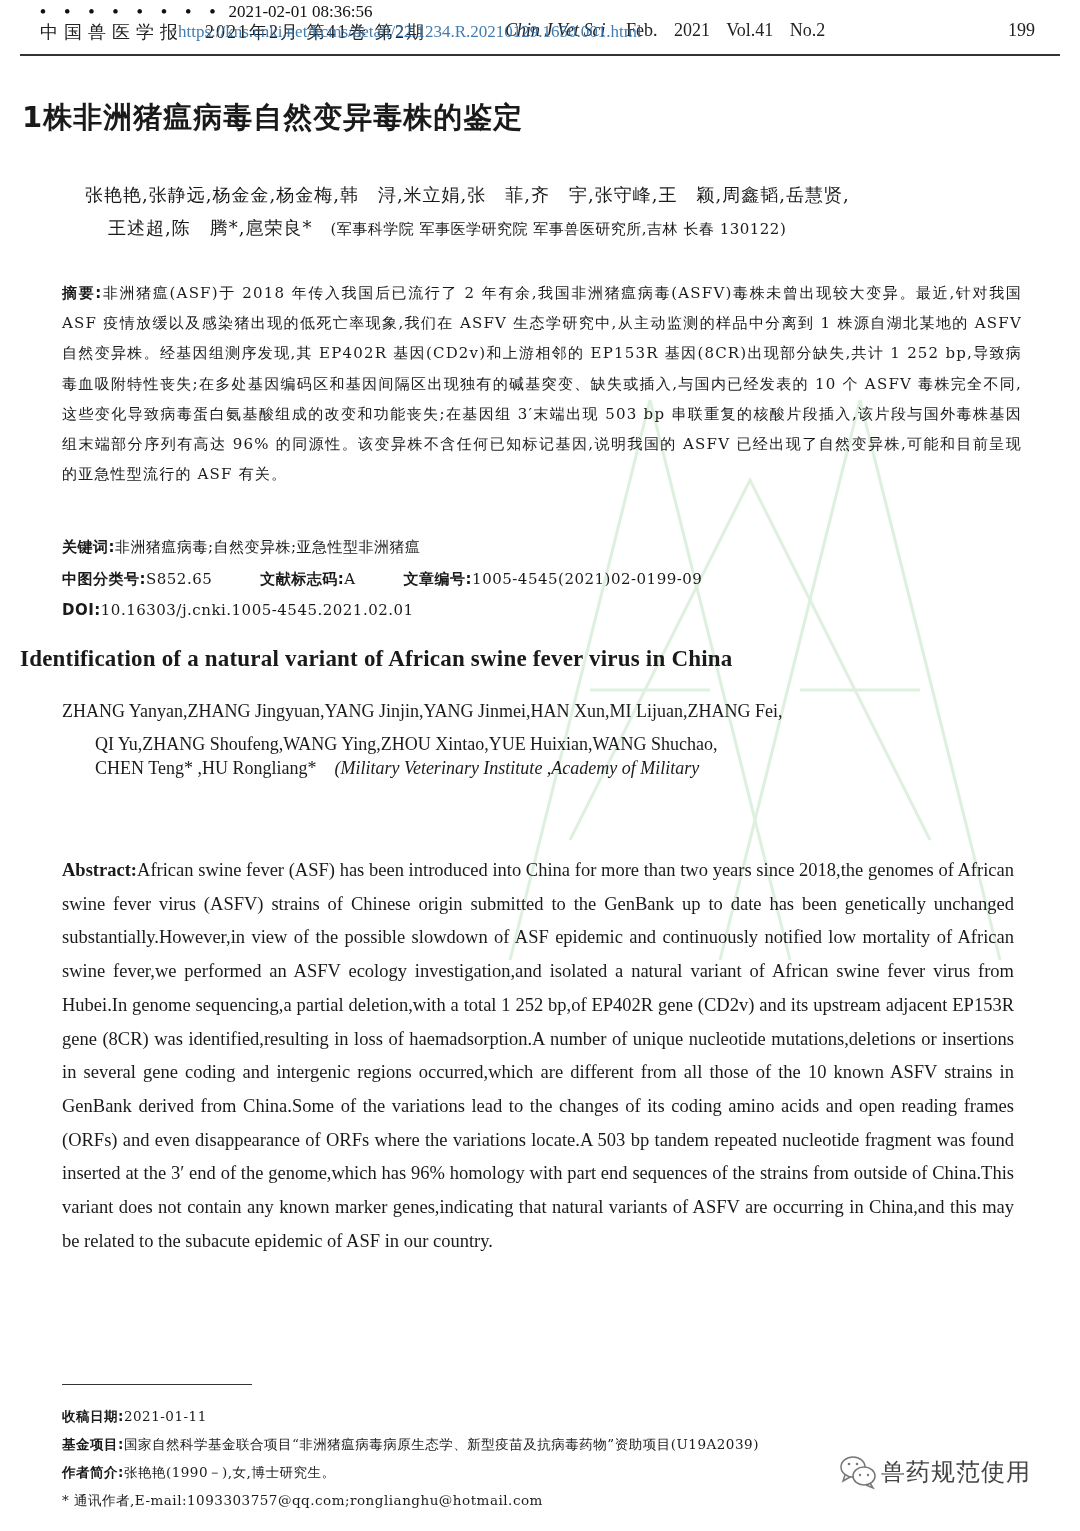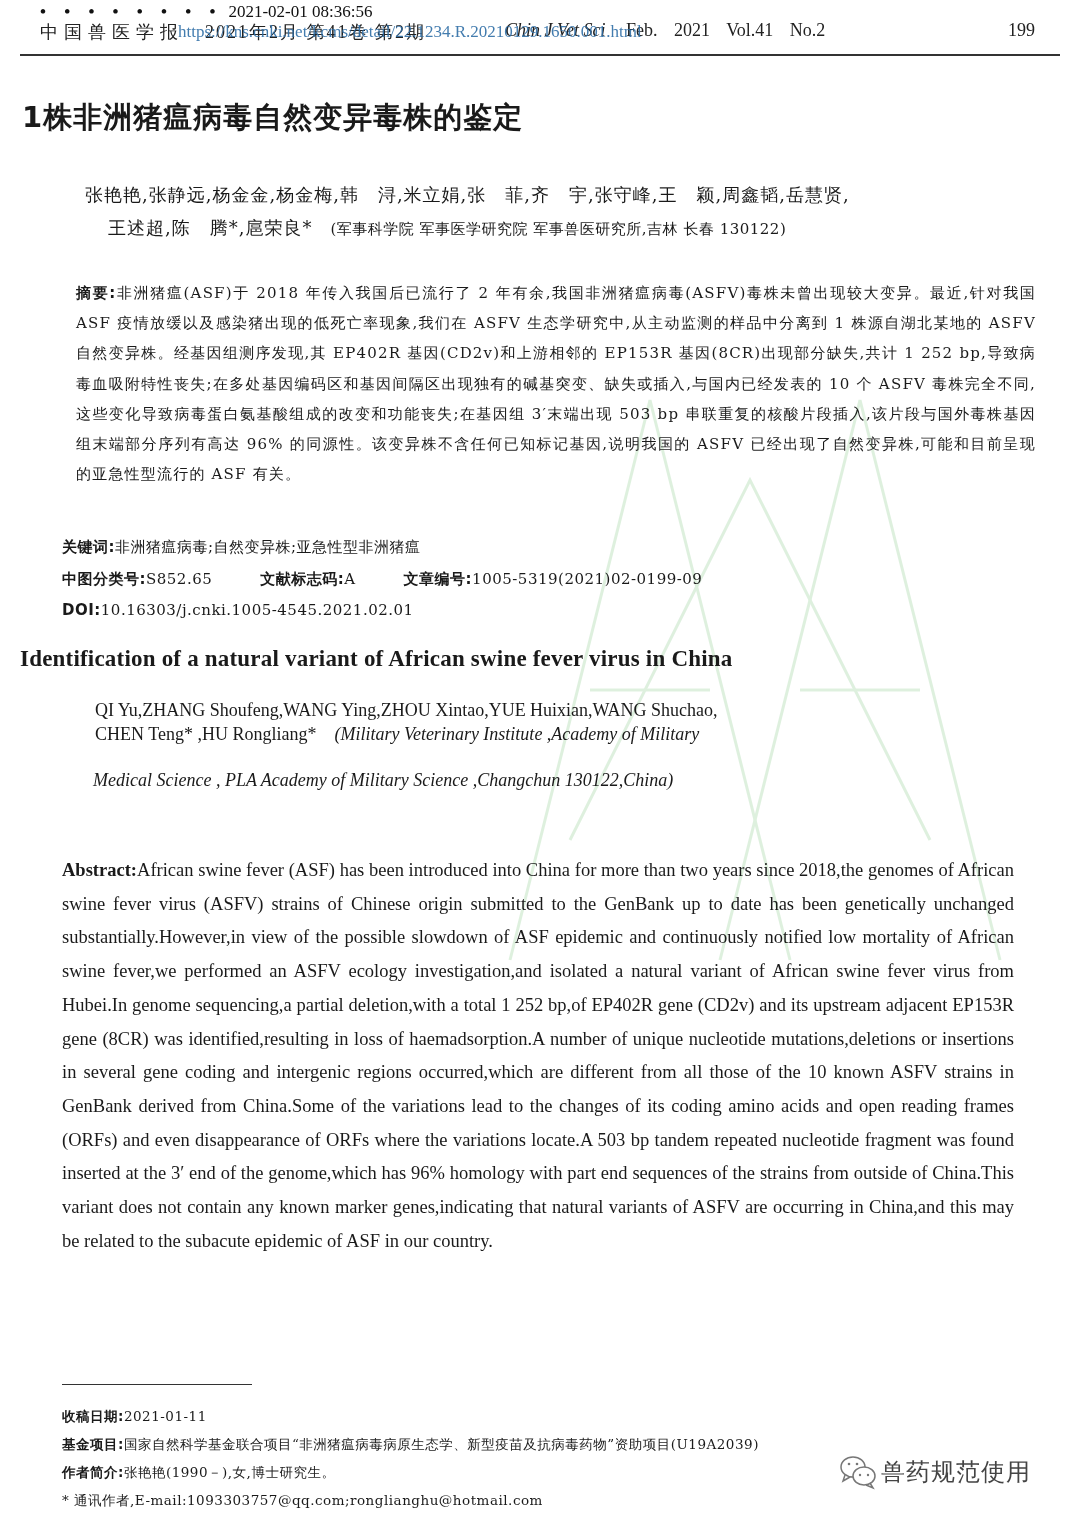--- a/index.html
+++ b/index.html
@@ -37,21 +37,21 @@
       font-family: "DejaVu Sans", "Liberation Sans", sans-serif; letter-spacing: 1px;
     }
     .cn-authors {
       position: absolute; left: 85px; top: 178px; width: 980px; font-size: 18px; line-height: 33px;
       letter-spacing: 1px;
     }
     .cn-authors .line2 { padding-left: 23px; }
     .cn-affil { font-size: 15px; margin-left: 18px; letter-spacing: 0.5px; }
 
     .cn-abstract {
-      position: absolute; left: 76px; top: 278px; width: 960px; font-size: 15px; line-height: 30.2px;
+      position: absolute; left: 62px; top: 278px; width: 960px; font-size: 15px; line-height: 30.2px;
       letter-spacing: 1.2px; text-align: justify;
     }
     .label-bold { font-weight: bold; font-family: "DejaVu Sans", sans-serif; }
     .meta-line { position: absolute; left: 62px; font-size: 15px; letter-spacing: 0.5px; margin-top: 16px; }
     .meta-line .gap { display: inline-block; width: 48px; }
 
     .en-title {
       position: absolute; left: 20px; top: 646px; font-size: 23px; font-weight: bold;
       font-family: "Liberation Serif", serif; letter-spacing: 0.2px;
     }
@@ -112,31 +112,31 @@
 </div>
 
 <div class="cn-abstract">
   <span class="label-bold">摘要:</span><span>非洲猪瘟(ASF)于 2018 年传入我国后已流行了 2 年有余,我国非洲猪瘟病毒(ASFV)毒株未曾出现较大变异。最近,针对我国 ASF 疫情放缓以及感染猪出现的低死亡率现象,我们在 ASFV 生态学研究中,从主动监测的样品中分离到 1 株源自湖北某地的 ASFV 自然变异株。经基因组测序发现,其 EP402R 基因(CD2v)和上游相邻的 EP153R 基因(8CR)出现部分缺失,共计 1 252 bp,导致病毒血吸附特性丧失;在多处基因编码区和基因间隔区出现独有的碱基突变、缺失或插入,与国内已经发表的 10 个 ASFV 毒株完全不同,这些变化导致病毒蛋白氨基酸组成的改变和功能丧失;在基因组 3′末端出现 503 bp 串联重复的核酸片段插入,该片段与国外毒株基因组末端部分序列有高达 96% 的同源性。该变异株不含任何已知标记基因,说明我国的 ASFV 已经出现了自然变异株,可能和目前呈现的亚急性型流行的 ASF 有关。</span>
 </div>
 
 <div class="meta-line" style="top:522px">
   <span class="label-bold">关键词:</span><span>非洲猪瘟病毒;自然变异株;亚急性型非洲猪瘟</span>
 </div>
 <div class="meta-line" style="top:554px">
-  <span class="label-bold">中图分类号:</span><span>S852.65</span><span class="gap"></span><span class="label-bold">文献标志码:</span><span>A</span><span class="gap"></span><span class="label-bold">文章编号:</span><span>1005-5319(2021)02-0199-09</span>
+  <span class="label-bold">中图分类号:</span><span>S852.65</span><span class="gap"></span><span class="label-bold">文献标志码:</span><span>A</span><span class="gap"></span><span class="label-bold">文章编号:</span><span>1005-4545(2021)02-0199-09</span>
 </div>
 <div class="meta-line" style="top:585px">
   <span class="label-bold">DOI:</span><span>10.16303/j.cnki.1005-4545.2021.02.01</span>
 </div>
 
 <div class="en-title">Identification of a natural variant of African swine fever virus in China</div>
 <div class="en-authors">
+  <div class="l1">ZHANG Yanyan,ZHANG Jingyuan,YANG Jinjin,YANG Jinmei,HAN Xun,MI Lijuan,ZHANG Fei,</div>
   <div class="l2">QI Yu,ZHANG Shoufeng,WANG Ying,ZHOU Xintao,YUE Huixian,WANG Shuchao,</div>
   <div class="l3"><span>CHEN Teng* ,HU Rongliang*</span>&nbsp;&nbsp;&nbsp;&nbsp;<span class="ital">(Military Veterinary Institute ,Academy of Military</span></div>
-  <div class="l4 ital">Medical Science ,  PLA Academy of Military Science ,Changchun 130122,China)</div>
 </div>
 
 <div class="en-abstract">
   <span class="label-bold">Abstract:</span><span>African swine fever (ASF) has been introduced into China for more than two years since 2018,the genomes of African swine fever virus (ASFV) strains of Chinese origin submitted to the GenBank up to date has been genetically unchanged substantially.However,in view of the possible slowdown of ASF epidemic and continuously notified low mortality of African swine fever,we performed an ASFV ecology investigation,and isolated a natural variant of African swine fever virus from Hubei.In genome sequencing,a partial deletion,with a total 1 252 bp,of EP402R gene (CD2v) and its upstream adjacent EP153R gene (8CR) was identified,resulting in loss of haemadsorption.A number of unique nucleotide mutations,deletions or insertions in several gene coding and intergenic regions occurred,which are different from all those of the 10 known ASFV strains in GenBank derived from China.Some of the variations lead to the changes of its coding amino acids and open reading frames (ORFs) and even disappearance of ORFs where the variations locate.A 503 bp tandem repeated nucleotide fragment was found inserted at the 3′ end of the genome,which has 96% homology with part end sequences of the strains from outside of China.This variant does not contain any known marker genes,indicating that natural variants of ASFV are occurring in China,and this may be related to the subacute epidemic of ASF in our country.</span>
 </div>
 
 <div class="foot-rule"></div>
 <div class="foot" style="top:1408px"><span class="label-bold">收稿日期:</span><span>2021-01-11</span></div>
 <div class="foot" style="top:1436px"><span class="label-bold">基金项目:</span><span>国家自然科学基金联合项目“非洲猪瘟病毒病原生态学、新型疫苗及抗病毒药物”资助项目(U19A2039)</span></div>
 <div class="foot" style="top:1464px"><span class="label-bold">作者简介:</span><span>张艳艳(1990－),女,博士研究生。</span></div>

